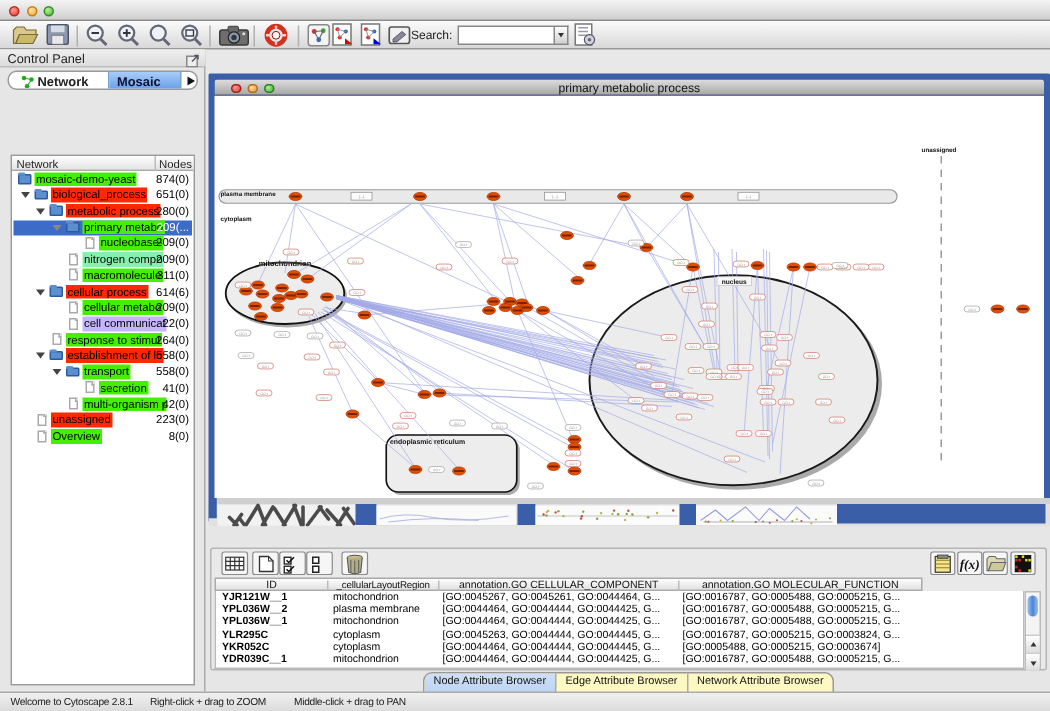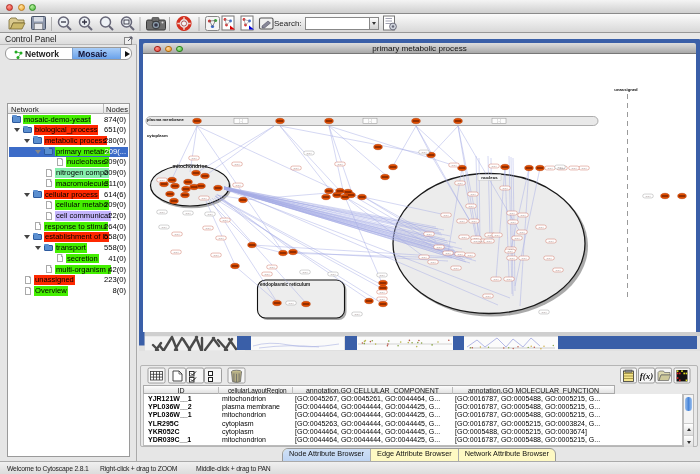--- a/index.html
+++ b/index.html
@@ -234,21 +234,21 @@
         <div style="position:absolute;left:0;top:285.5px;width:121px;height:10.2px">
           <div style="position:absolute;left:16.5px;top:0.5px;width:6px;height:8px;background:#fff;border:0.6px solid #aaa"></div>
           <div style="position:absolute;left:20.5px;top:0.5px;width:2.5px;height:2.5px;background:#e6e6e6;border-left:0.6px solid #aaa;border-bottom:0.6px solid #aaa"></div>
           <div style="position:absolute;left:26px;top:0px;height:9.5px;max-width:77px;background:#44ef00;padding:0 1px;font-size:7.6px;line-height:9.6px;color:#000;white-space:nowrap;overflow:hidden">Overview</div>
           <div style="position:absolute;right:3px;top:0;font-size:7.6px;line-height:9.8px;color:#000">8(0)</div>
         </div>
     </div>
   </div>
 </div>
 
-<div class="abs" style="left:139px;top:39px;width:561px;height:299px;background:#3a5fa8;border-radius:1px">
+<div class="abs" style="left:139px;top:49px;width:561px;height:299px;background:#3a5fa8;border-radius:1px">
   <div class="abs" style="left:4px;top:4px;width:553px;height:11px;background:linear-gradient(#dedede,#a8a8a8);border-bottom:1px solid #777;border-radius:2px 2px 0 0">
     <div class="abs" style="left:11px;top:2.5px;width:6.5px;height:6.5px;border-radius:50%;background:radial-gradient(circle at 35% 30%,#ff9a90,#e03a30);border:0.5px solid #a02018"></div>
     <div class="abs" style="left:22px;top:2.5px;width:6.5px;height:6.5px;border-radius:50%;background:radial-gradient(circle at 35% 30%,#ffd8a0,#ef9a28);border:0.5px solid #b06c10"></div>
     <div class="abs" style="left:33px;top:2.5px;width:6.5px;height:6.5px;border-radius:50%;background:radial-gradient(circle at 35% 30%,#b0eea0,#42b434);border:0.5px solid #2a801c"></div>
     <div class="abs" style="left:0;top:1px;width:553px;text-align:center;font-size:8.1px;color:#111">primary metabolic process</div>
   </div>
   <div class="abs" style="left:4px;top:15px;width:553px;height:284px;background:#fff;overflow:hidden">
     <svg width="553" height="284" viewBox="143 48 553 284">
         <ellipse cx="191.5" cy="181.5" rx="39.8" ry="20.8" fill="#555" opacity="0.5"></ellipse>
         <ellipse cx="190" cy="179.5" rx="39.5" ry="20.5" fill="#ededed" stroke="#111" stroke-width="1.2"></ellipse>

